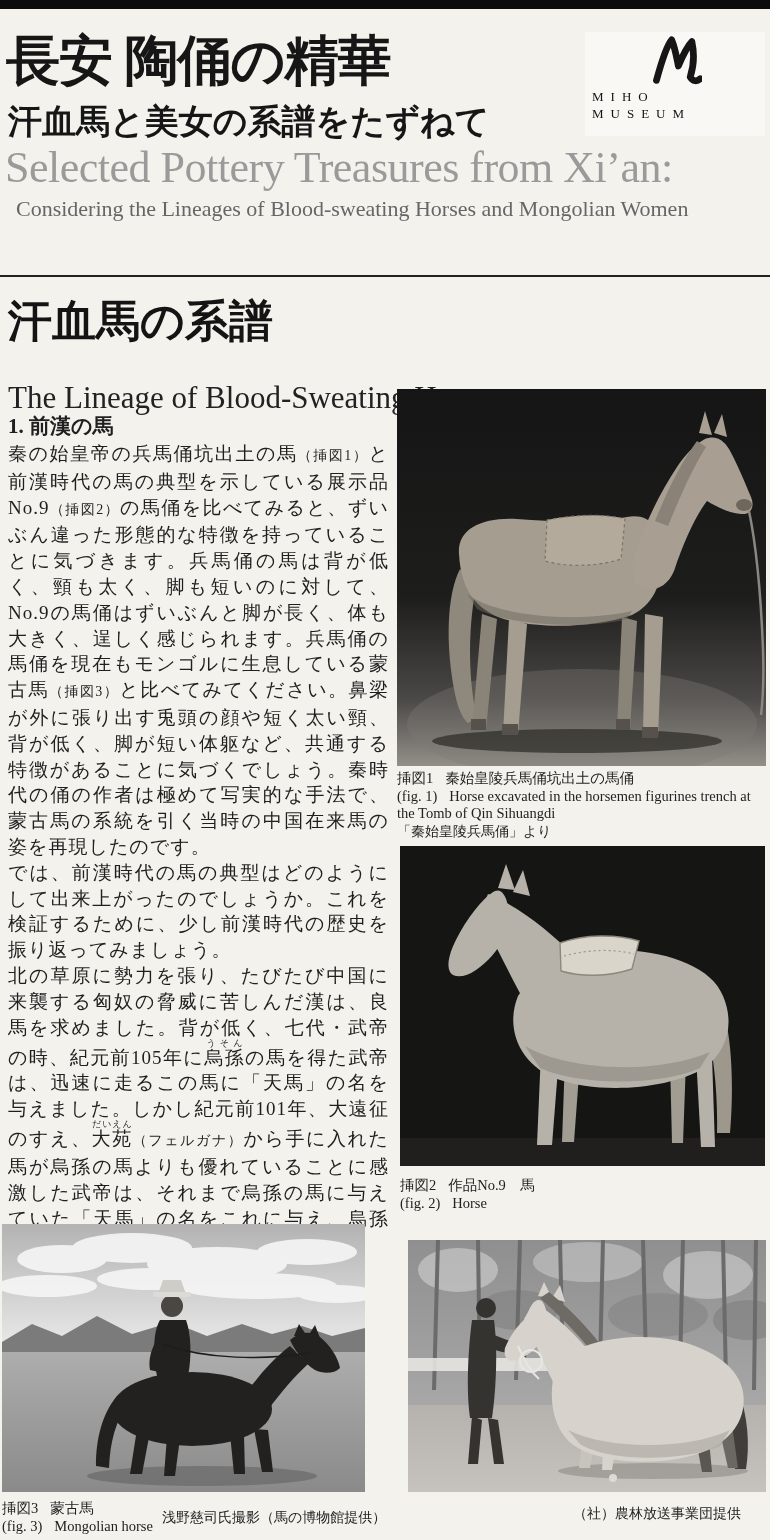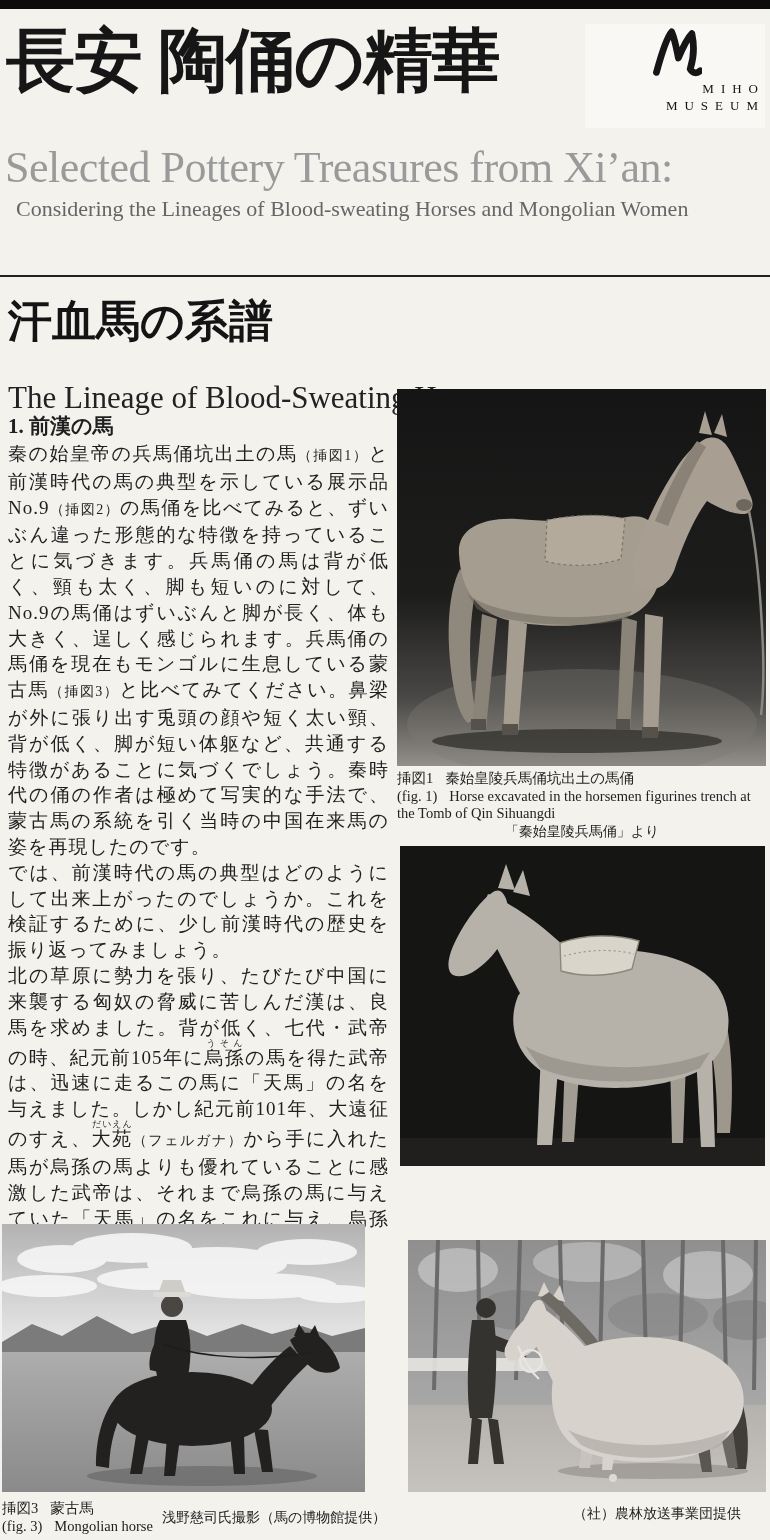--- a/index.html
+++ b/index.html
@@ -4,25 +4,25 @@
 <style>
   html,body{margin:0;padding:0;background:#d8d6d1;}
   #page{
     position:relative;width:770px;height:1540px;margin:0 auto;
     background:#f4f2ed;overflow:hidden;
     font-family:"Liberation Serif","DejaVu Serif",serif;color:#1f1f1f;
   }
   .abs{position:absolute;}
   
   #topbar{left:0;top:0;width:770px;height:9px;background:#0c0c0c;}
-  #title-ja{left:6px;top:24px;font-size:69px;font-weight:bold;letter-spacing:-1px;line-height:1.1;color:#161616;white-space:nowrap;}
+  #title-ja{left:6px;top:32px;font-size:54px;font-weight:bold;letter-spacing:-1px;line-height:1.1;color:#161616;white-space:nowrap;}
   #subtitle-ja{left:8px;top:99px;font-size:34px;font-weight:bold;color:#161616;white-space:nowrap;}
   #title-en{left:5px;top:142px;font-size:44px;color:#9a9a9a;white-space:nowrap;letter-spacing:-0.5px;}
   #subtitle-en{left:16px;top:196px;font-size:22px;color:#666;white-space:nowrap;}
-  #logo{left:585px;top:24px;width:180px;height:104px;background:#faf8f4;text-align:right;}
+  #logo{left:585px;top:32px;width:180px;height:104px;background:#faf8f4;text-align:left;}
   #logo .mark{margin:4px auto 2px;display:block;}
   .logo-line{font-size:13px;letter-spacing:7px;padding-left:7px;color:#141414;line-height:17px;}
   
   #rule{left:0;top:275px;width:770px;height:2px;background:#222;}
   #sec-ja{left:8px;top:292px;font-size:44px;font-weight:bold;color:#141414;white-space:nowrap;}
   #sec-en{left:8px;top:380px;font-size:31px;color:#222;white-space:nowrap;}
   
   #art-heading{left:8px;top:412px;font-size:21px;font-weight:bold;}
   #paras{left:8px;top:441px;width:381px;font-size:19px;line-height:25.8px;text-align:justify;letter-spacing:1px;}
   #paras p{margin:0;}
@@ -37,20 +37,21 @@
   .credit{font-size:14px;color:#222;}
 </style>
 </head>
 <body>
 
 <div id="page">
 
   <div id="topbar" class="abs"></div>
 
   <div id="title-ja" class="abs">長安 陶俑の精華</div>
+  <div id="subtitle-ja" class="abs">汗血馬と美女の系譜をたずねて</div>
   <div id="title-en" class="abs">Selected Pottery Treasures from Xi’an:</div>
   <div id="subtitle-en" class="abs">Considering the Lineages of Blood-sweating Horses and Mongolian Women</div>
 
   <div id="logo" class="abs">
     <svg class="mark" width="54" height="50" viewBox="0 0 64 58">
       <path d="M10,52 C16,30 22,11 28,4 C32,13 34,25 36,35 C41,23 47,11 52,6 C55,20 54,36 50,48 C53,53 58,54 62,50" fill="none" stroke="#161616" stroke-width="8" stroke-linecap="round" stroke-linejoin="round"></path>
     </svg>
     <div class="logo-line">MIHO</div>
     <div class="logo-line">MUSEUM</div>
   </div>
@@ -99,21 +100,21 @@
         <ellipse cx="347" cy="116" rx="8" ry="6" fill="#6e675e"></ellipse>
         <path d="M150,131 C180,125 210,125 228,130 L224,170 C200,178 168,178 148,172 Z" fill="#b3aa9c" stroke="#7a7368" stroke-width="1.2" stroke-dasharray="3 3"></path>
         <path d="M352,122 C360,160 364,210 366,260 C367,290 366,310 364,326" stroke="#8a8680" stroke-width="2.5" fill="none"></path>
       </g>
     </svg>
   </div>
 
   <div class="abs cap" style="left:397px;top:770px;width:370px;">
     <div class="cap-row"><span class="lab">挿図1</span><span>秦始皇陵兵馬俑坑出土の馬俑</span></div>
     <div class="cap-row"><span class="lab">(fig. 1)</span><span>Horse excavated in the horsemen figurines trench at the Tomb of Qin Sihuangdi</span></div>
-    <div class="credit" style="text-align:center;margin-top:1px;">「秦始皇陵兵馬俑」より</div>
+    <div class="credit" style="text-align:left;margin-top:1px;">「秦始皇陵兵馬俑」より</div>
   </div>
 
   <div class="abs photo" style="left:400px;top:846px;width:365px;height:320px;">
     <svg width="365" height="320" viewBox="0 0 365 320">
       <rect width="365" height="320" fill="#151514"></rect>
       <rect y="292" width="365" height="28" fill="#201f1d"></rect>
       <g>
         <path d="M95,45 C85,50 70,68 58,90 C50,105 46,118 50,126 C54,133 66,131 76,124 C88,116 98,104 104,92 C110,78 110,58 104,49 C101,44 98,44 95,45 Z" fill="#b6b2aa"></path>
         <path d="M98,42 L106,18 L115,44 Z" fill="#b6b2aa"></path>
         <path d="M113,46 L123,24 L130,50 Z" fill="#b6b2aa"></path>
@@ -124,20 +125,24 @@
         <path d="M141,206 L137,299 L152,299 L159,210 Z" fill="#b6b2aa"></path>
         <path d="M296,209 L301,301 L315,301 L312,210 Z" fill="#b6b2aa"></path>
         <path d="M118,150 C140,116 182,102 226,104 C272,107 312,122 323,150 C335,178 327,206 304,222 C268,244 198,248 157,233 C122,220 104,185 118,150 Z" fill="#b6b2aa"></path>
         <path d="M125,200 C170,226 260,228 310,206 L300,222 C260,240 180,240 140,222 Z" fill="#89847a" opacity="0.55"></path>
         <path d="M160,97 C185,88 216,88 239,95 L232,123 C208,131 181,131 161,125 Z" fill="#d9d5cb" stroke="#8c877d" stroke-width="1.4"></path>
         <path d="M164,110 C190,103 214,103 234,108" stroke="#9a948a" stroke-width="1.2" fill="none" stroke-dasharray="2 3"></path>
       </g>
     </svg>
   </div>
 
+  <div class="abs cap" style="left:400px;top:1177px;width:365px;">
+    <div class="cap-row"><span class="lab">挿図2</span><span>作品No.9　馬</span></div>
+    <div class="cap-row"><span class="lab">(fig. 2)</span><span>Horse</span></div>
+  </div>
 
   <div class="abs photo" style="left:2px;top:1224px;width:363px;height:268px;">
     <svg width="363" height="268" viewBox="0 0 363 268">
       <defs>
         <linearGradient id="p3sky" x1="0" y1="0" x2="0" y2="1">
           <stop offset="0" stop-color="#b3b3b3"></stop>
             <stop offset="1" stop-color="#ededed"></stop>
         </linearGradient>
         <linearGradient id="p3field" x1="0" y1="0" x2="0" y2="1">
           <stop offset="0" stop-color="#adadad"></stop>

